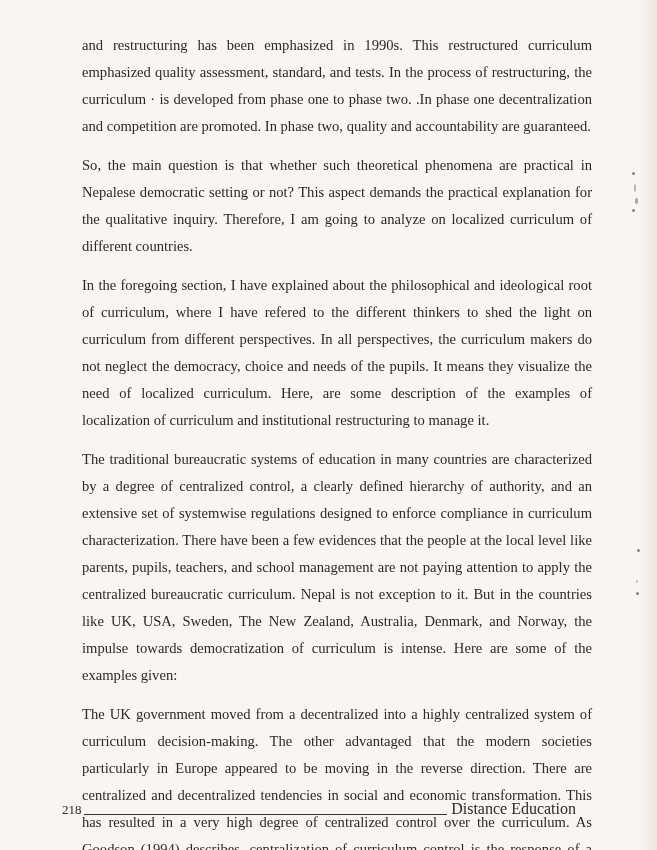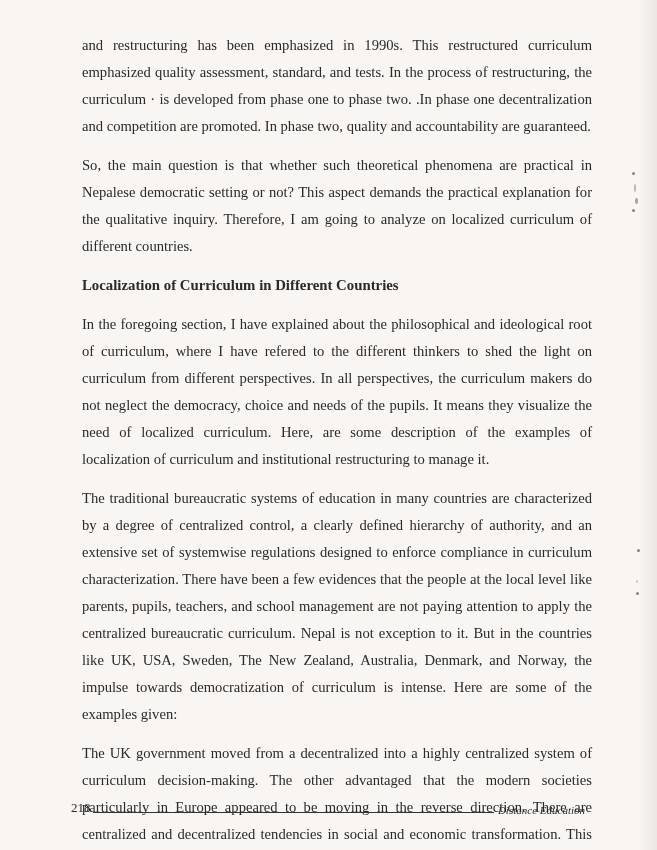--- a/index.html
+++ b/index.html
@@ -27,38 +27,37 @@
       margin: 0 0 12px 0;
       text-align: justify;
     }
     .heading {
       font-weight: bold;
       margin: 0 0 12px 0;
       font-size: 14.8px;
     }
     .footer {
       position: absolute;
-      left: 71px;
+      left: 62px;
       top: 800px;
       width: 514px;
       display: flex;
       align-items: flex-end;
       font-size: 12.5px;
     }
     .footer .page-num {
       font-size: 13px;
     }
     .footer .rule {
       flex: 1;
       border-bottom: 1px solid #333;
       margin: 0 4px 3px 2px;
     }
     .footer .journal {
-      font-size: 11px;
-      font-style: italic;
+      font-size: 16px;
     }
     .speck {
       position: absolute;
       background: #555;
       border-radius: 50%;
       opacity: 0.7;
     }
     .edge-shade {
       position: absolute;
       right: 0;
@@ -70,21 +69,20 @@
   </style>
 </head>
 <body>
 
 <div class="edge-shade"></div>
 
 <div class="page">
   <p class="para">and restructuring has been emphasized in 1990s. This restructured curriculum emphasized quality assessment, standard, and tests.  In the process of restructuring, the curriculum · is developed from phase one to phase two. .In phase one decentralization and competition are promoted. In phase two, quality and accountability are guaranteed.</p>
   <p class="para">So, the main question is that whether such theoretical phenomena are practical in Nepalese democratic setting or not?  This aspect demands the practical explanation for the qualitative inquiry. Therefore, I am going to analyze on localized curriculum of different countries.</p>
 
-  <h3 class="heading">Localization of Curriculum in Different Countries</h3>
   <p class="para">In the foregoing section, I have explained about the philosophical and ideological root of curriculum, where I have refered to the different thinkers to shed the light on curriculum from different perspectives. In all perspectives, the curriculum makers do not neglect the democracy, choice and needs of the pupils. It means they visualize the need of localized curriculum. Here, are some description of the examples of localization of curriculum and institutional restructuring to manage it.</p>
   <p class="para">The traditional bureaucratic systems of education in many countries are characterized by a degree of centralized control, a clearly defined hierarchy of authority, and an extensive set of systemwise regulations designed to enforce compliance in curriculum characterization. There have been a few evidences that the people at the local level like parents, pupils, teachers, and school management are not paying attention to apply the centralized bureaucratic curriculum. Nepal is not exception to it. But in the countries like UK, USA, Sweden, The New Zealand, Australia, Denmark, and Norway, the impulse towards democratization of curriculum is intense. Here are some of the examples given:</p>
 
   <p class="para">The UK government moved from a decentralized into a highly centralized system of curriculum decision-making. The other advantaged that the modern societies particularly in Europe appeared to be moving in the reverse direction. There are centralized and decentralized tendencies in social and economic transformation. This has resulted in a very high degree of centralized control over the curriculum. As Goodson (1994) describes, centralization of curriculum control is the response of a nation that goes into a state of “moral panic” and economically as well as socially “at risk”. The other reason is that the traditional grammar school is a subject of nationhood, which surrounds the “national identity”. The contemporary curriculum making policy is a subject of social and economic changes. The question can be asked that why the central authorities are not giving the responsibilities to make curriculum decisions to the school and their local communities.</p>
 </div>
 
 <div class="footer">
   <span class="page-num">218</span>
   <span class="rule"></span>
   <span class="journal">Distance Education</span>

